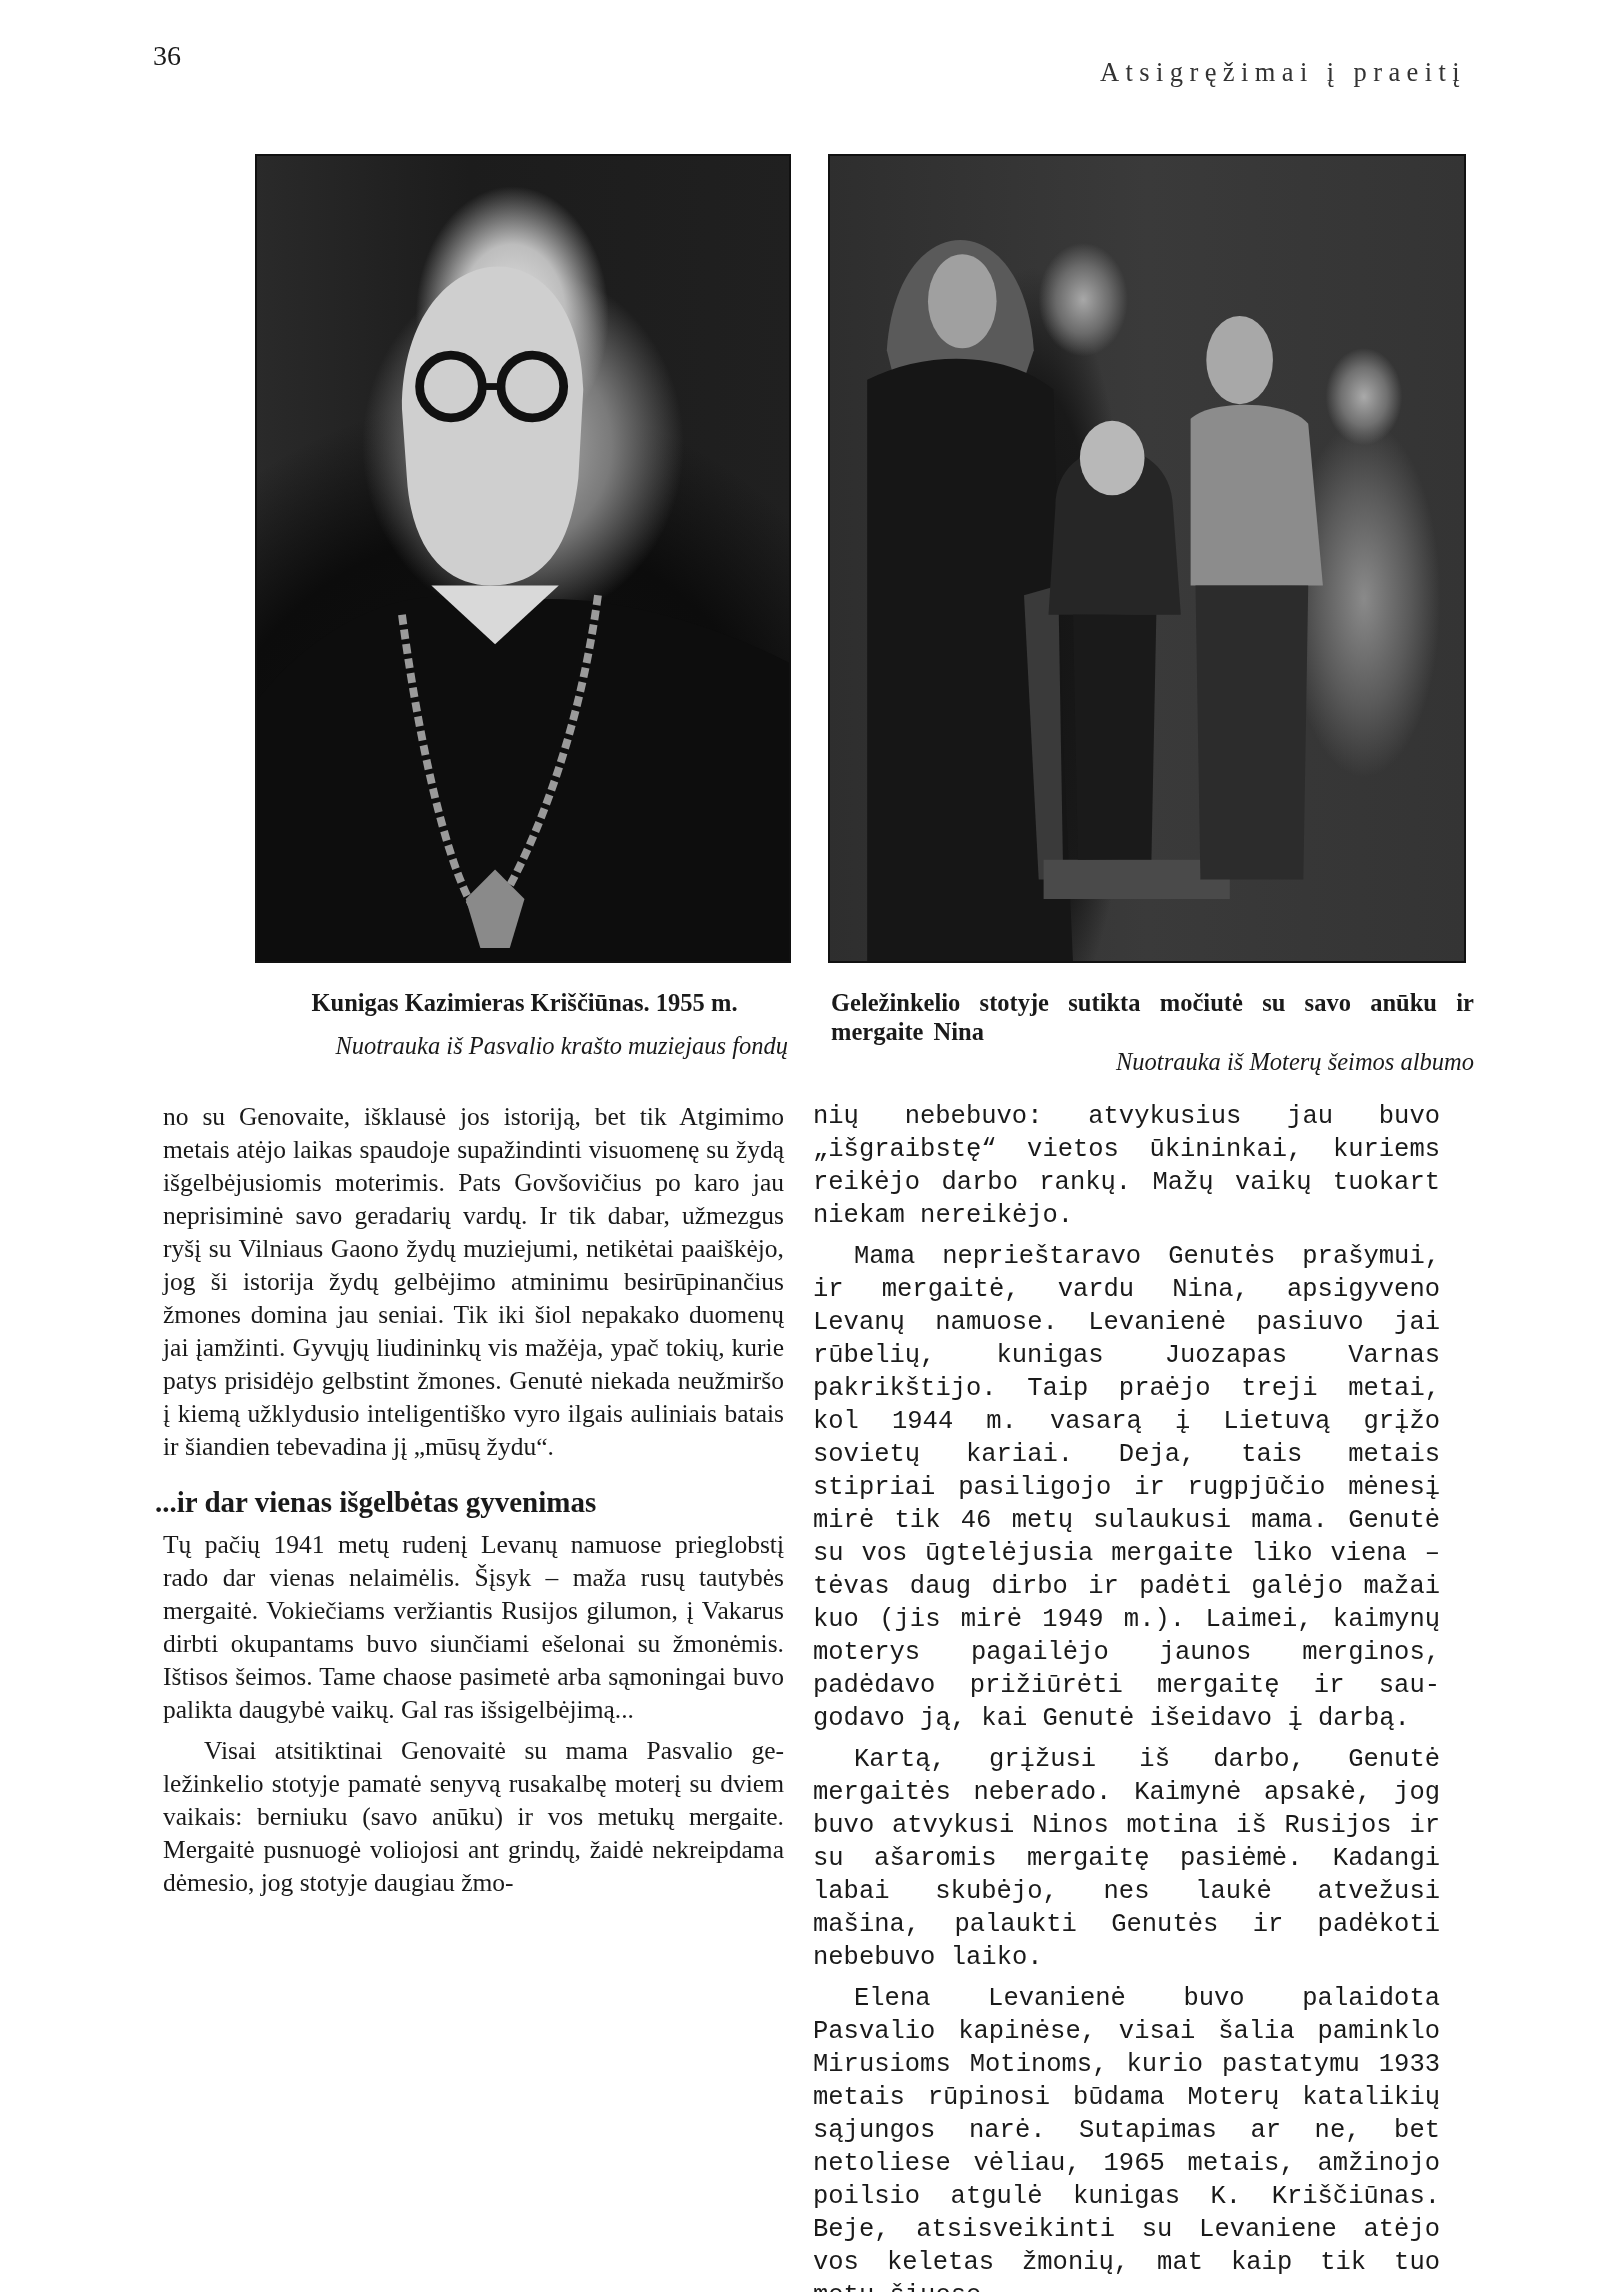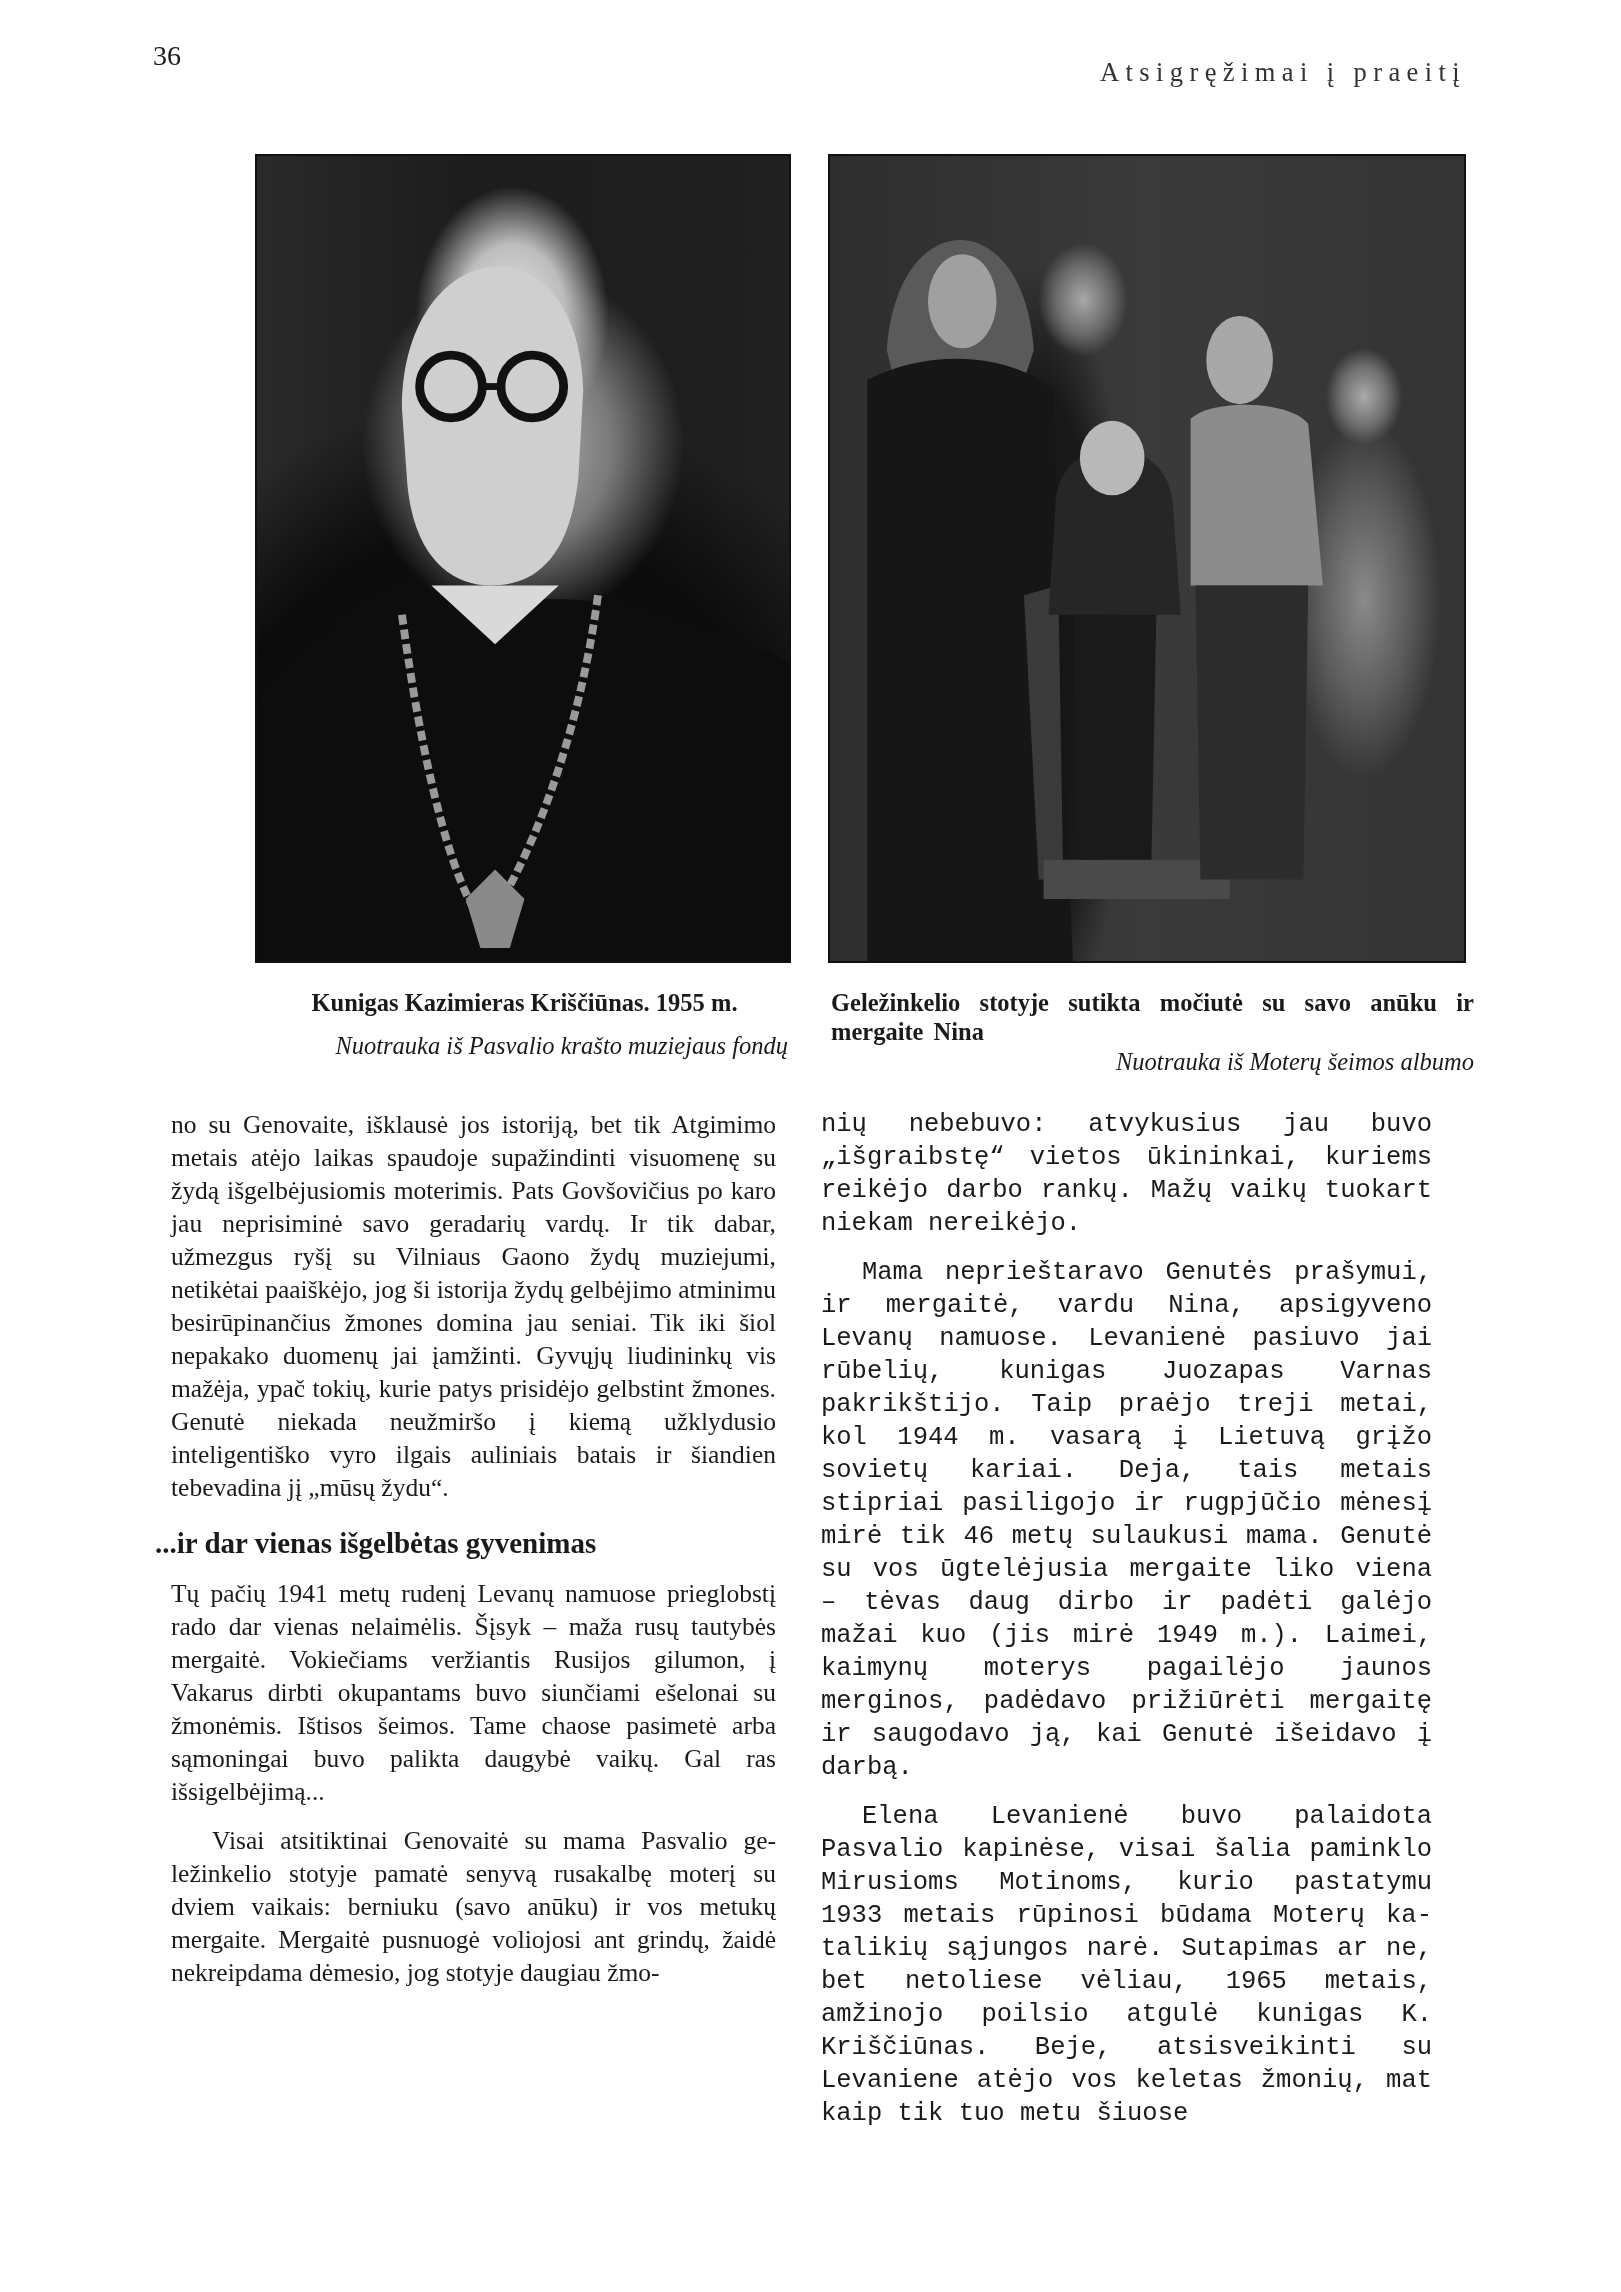--- a/index.html
+++ b/index.html
@@ -32,21 +32,21 @@
   .caption-title { position: absolute; font-weight: bold; font-size: 24.5px; line-height: 29px; }
   .caption-credit { position: absolute; font-style: italic; font-size: 24.5px; line-height: 29px; text-align: right; }
   .cap-left-title { left: 258px; top: 988px; width: 529px; }
   .cap-left-credit { left: 255px; top: 1031px; width: 533px; }
   .cap-right-title { left: 831px; top: 988px; width: 643px; text-align: justify; text-align-last: left; word-spacing: 3.9px; }
   .cap-right-credit { left: 831px; top: 1047px; width: 643px; }
 
   .column { position: absolute; top: 1092px; font-size: 25.5px; line-height: 33px; text-align: justify; hyphens: manual; }
   .col-left { left: 155px; width: 637px; }
   .col-right { left: 805px; width: 643px; font-family: Liberation Mono, monospace; }
-  .column p { margin: 16px; text-indent: 0; }
+  .column p { margin: 8px; text-indent: 0; }
   .column p.indent { text-indent: 41px; }
   .section-heading { margin: 21.6px 0 7.8px 0; font-weight: bold; font-size: 29px; line-height: 35px; text-align: left; }
 </style>
 </head>
 <body>
 
 <div>
 
   <div class="page-number">36</div>
   <div class="running-head">Atsigręžimai į praeitį</div>
@@ -91,17 +91,18 @@
   <div class="column col-left">
     <p>no su Genovaite, išklausė jos istoriją, bet tik Atgimimo metais atėjo laikas spaudoje supažindinti visuomenę su žydą išgelbėjusiomis moterimis. Pats Govšovičius po karo jau neprisiminė savo geradarių vardų. Ir tik dabar, užmezgus ryšį su Vilniaus Gaono žydų muzie­jumi, netikėtai paaiškėjo, jog ši istorija žydų gelbėjimo atminimu besirūpinančius žmones domina jau seniai. Tik iki šiol nepakako duomenų jai įamžinti. Gyvųjų liudininkų vis mažėja, ypač tokių, kurie patys prisidėjo gelbstint žmones. Genutė niekada neužmiršo į kiemą užklydusio inteligentiško vyro ilgais auliniais batais ir šiandien tebevadina jį „mūsų žydu“.</p>
     <h2 class="section-heading">...ir dar vienas išgelbėtas gyvenimas</h2>
     <p>Tų pačių 1941 metų rudenį Levanų namuose prie­globstį rado dar vienas nelaimėlis. Šįsyk – maža rusų tautybės mergaitė. Vokiečiams veržiantis Rusijos gi­lumon, į Vakarus dirbti okupantams buvo siunčiami ešelonai su žmonėmis. Ištisos šeimos. Tame chaose pasimetė arba sąmoningai buvo palikta daugybė vai­kų. Gal ras išsigelbėjimą...</p>
     <p class="indent">Visai atsitiktinai Genovaitė su mama Pasvalio ge­ležinkelio stotyje pamatė senyvą rusakalbę moterį su dviem vaikais: berniuku (savo anūku) ir vos metukų mergaite. Mergaitė pusnuogė voliojosi ant grindų, žaidė nekreipdama dėmesio, jog stotyje daugiau žmo-</p>
   </div>
 
   <div class="column col-right">
     <p>nių nebebuvo: atvykusius jau buvo „išgraibstę“ vietos ūkininkai, kuriems reikėjo darbo rankų. Mažų vaikų tuokart niekam nereikėjo.</p>
     <p class="indent">Mama neprieštaravo Genutės prašymui, ir mer­gaitė, vardu Nina, apsigyveno Levanų namuose. Le­vanienė pasiuvo jai rūbelių, kunigas Juozapas Varnas pakrikštijo. Taip praėjo treji metai, kol 1944 m. vasarą į Lietuvą grįžo sovietų kariai. Deja, tais metais stipriai pasiligojo ir rugpjūčio mėnesį mirė tik 46 metų sulau­kusi mama. Genutė su vos ūgtelėjusia mergaite liko viena – tėvas daug dirbo ir padėti galėjo mažai kuo (jis mirė 1949 m.). Laimei, kaimynų moterys pagailėjo jaunos merginos, padėdavo prižiūrėti mergaitę ir sau­godavo ją, kai Genutė išeidavo į darbą.</p>
+    <p class="indent">Kartą, grįžusi iš darbo, Genutė mergaitės nebera­do. Kaimynė apsakė, jog buvo atvykusi Ninos motina iš Rusijos ir su ašaromis mergaitę pasiėmė. Kadangi labai skubėjo, nes laukė atvežusi mašina, palaukti Ge­nutės ir padėkoti nebebuvo laiko.</p>
     <p class="indent">Elena Levanienė buvo palaidota Pasvalio kapinė­se, visai šalia paminklo Mirusioms Motinoms, kurio pastatymu 1933 metais rūpinosi būdama Moterų ka­talikių sąjungos narė. Sutapimas ar ne, bet netoliese vėliau, 1965 metais, amžinojo poilsio atgulė kunigas K. Kriščiūnas. Beje, atsisveikinti su Levaniene atė­jo vos keletas žmonių, mat kaip tik tuo metu šiuose</p>
   </div>
 
 </div>
 
 
 </body></html>

